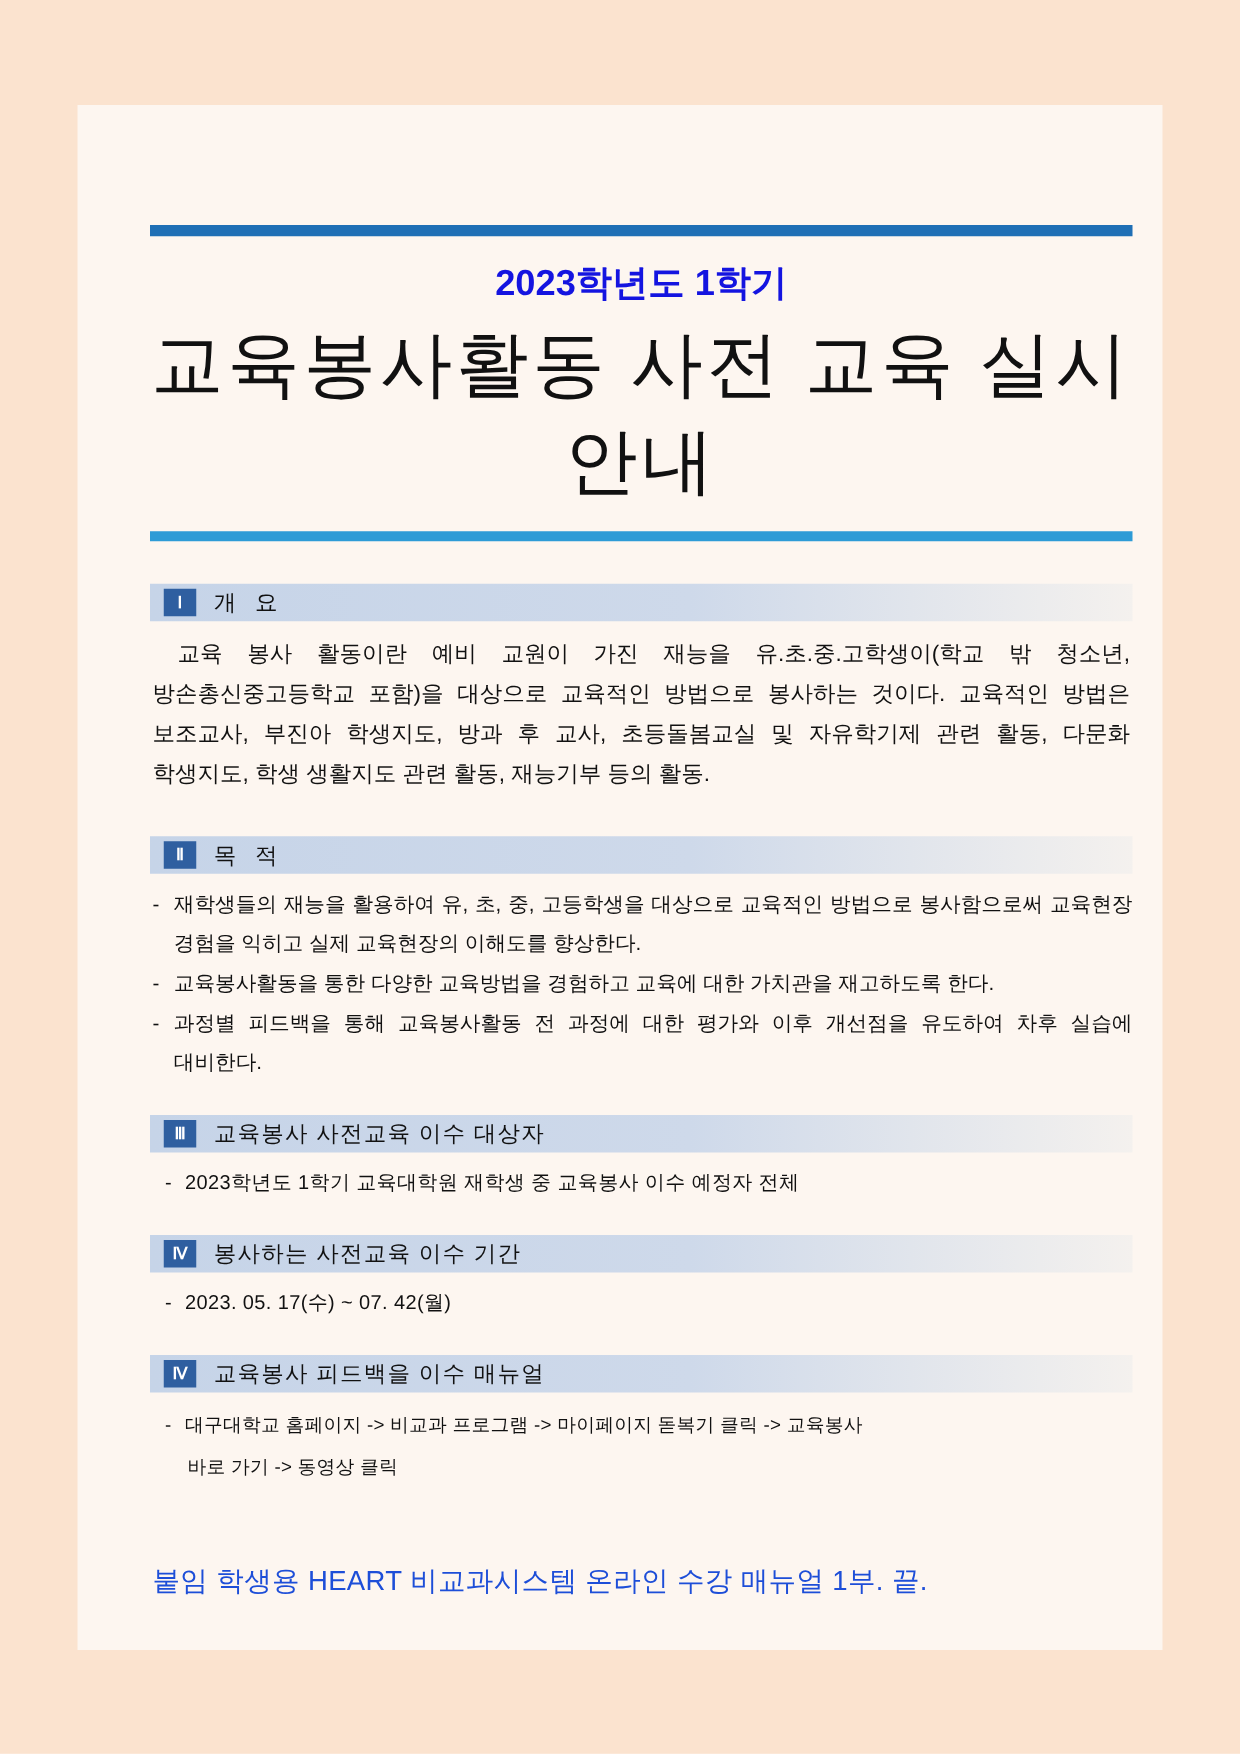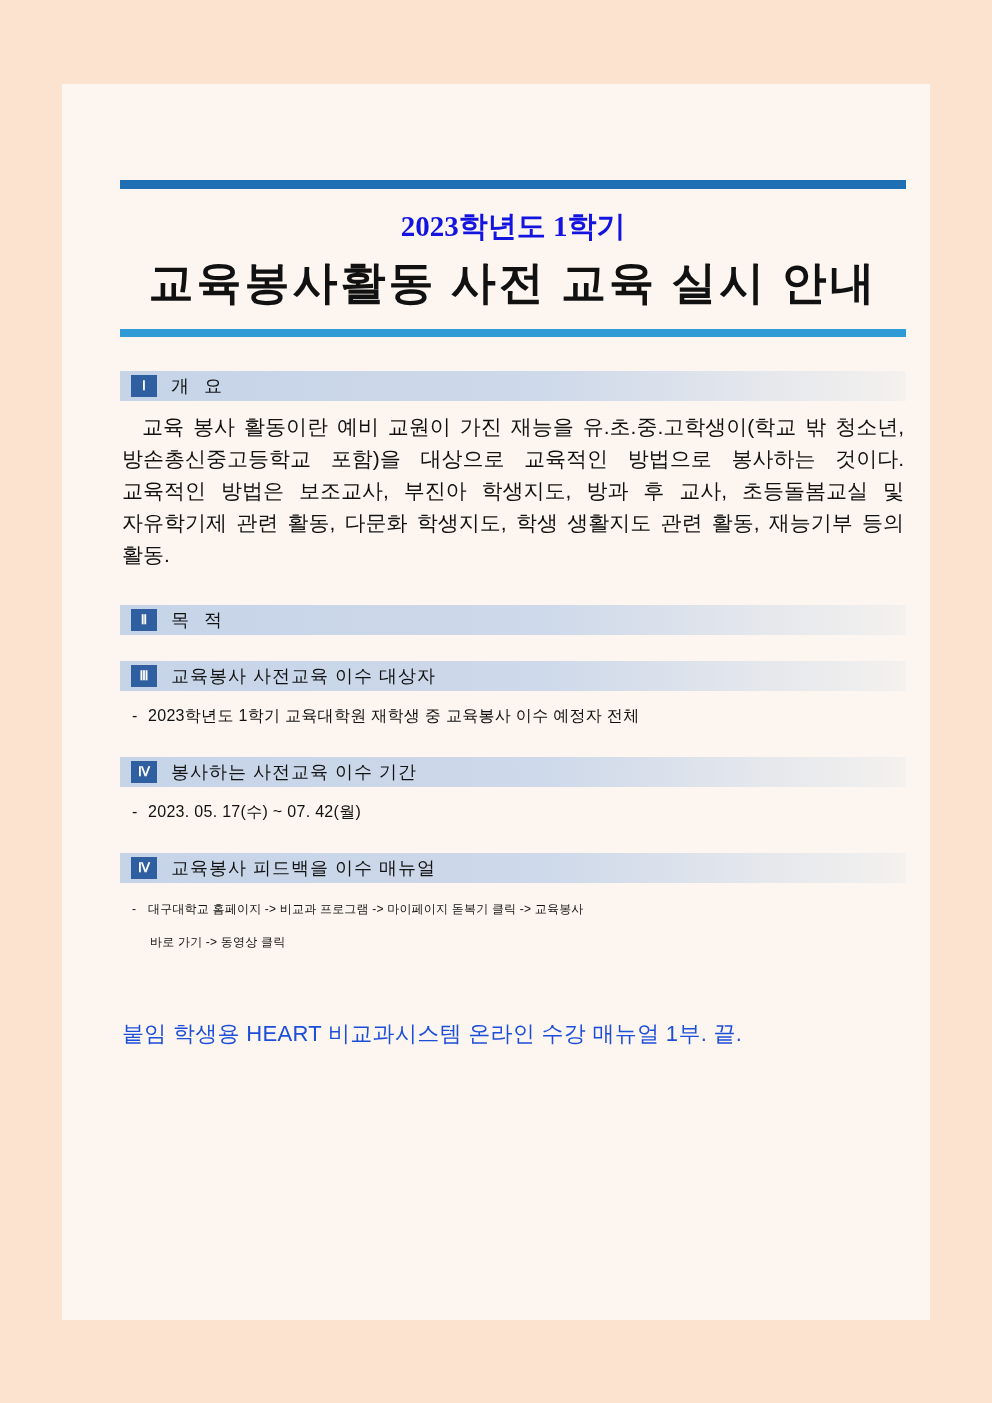--- a/index.html
+++ b/index.html
@@ -41,27 +41,27 @@
     width: 100%;
     margin-top: 6px;
   }
   .title-sub {
     text-align: center;
     color: #1414e0;
     font-size: 29px;
     font-weight: bold;
     letter-spacing: 0px;
     margin: 18px 0 6px 0;
-    font-family: Liberation Serif, serif;
+    font-family: Liberation Sans, sans-serif;
   }
   .title-main {
     text-align: center;
     color: #111111;
-    font-size: 45px;
-    font-weight: bold;
+    font-size: 58px;
+    font-weight: normal;
     letter-spacing: 3px;
     margin: 0 0 16px 0;
     font-family: "Liberation Serif", serif;
   }
 
   
   .sec-head {
     display: flex;
     align-items: center;
     background: linear-gradient(to right, #c6d4e8 0%, #ced9ea 55%, #f4f1ee 100%);
@@ -91,21 +91,21 @@
   }
   .sec-head.wide {
     margin-top: 26px;
   }
   .sec-head .label.sp {
     letter-spacing: 5px;
   }
 
   
   .para {
-    font-size: 21px;
+    font-size: 18px;
     line-height: 32px;
     color: #111;
     text-align: justify;
     text-justify: inter-ideograph;
     text-indent: 20px;
     margin: 6px 2px 0 2px;
     word-break: keep-all;
   }
   ul.bullets {
     list-style: none;
@@ -137,21 +137,21 @@
     margin-top: 4px;
     letter-spacing: 0.3px;
   }
   .dash-line:before {
     content: "-";
     position: absolute;
     left: 12px;
     top: 0;
   }
   .manual {
-    font-size: 12px;
+    font-size: 15px;
     line-height: 33px;
     color: #111;
     padding-left: 28px;
     position: relative;
     margin-top: 8px;
     letter-spacing: 0.2px;
   }
   .manual:before {
     content: "-";
     position: absolute;
@@ -187,20 +187,25 @@
     <div class="sec-head">
       <div class="num">Ⅰ</div>
       <div class="label sp">개 요</div>
     </div>
     <div class="para">교육 봉사 활동이란 예비 교원이 가진 재능을 유.초.중.고학생이(학교 밖 청소년, 방손총신중고등학교 포함)을 대상으로 교육적인 방법으로 봉사하는 것이다. 교육적인 방법은 보조교사, 부진아 학생지도, 방과 후 교사, 초등돌봄교실 및 자유학기제 관련 활동, 다문화 학생지도, 학생 생활지도 관련 활동, 재능기부 등의 활동.</div>
 
     <div class="sec-head">
       <div class="num">Ⅱ</div>
       <div class="label sp">목 적</div>
     </div>
+    <ul class="bullets">
+      <li>재학생들의 재능을 활용하여 유, 초, 중, 고등학생을 대상으로 교육적인 방법으로 봉사함으로써 교육현장 경험을 익히고 실제 교육현장의 이해도를 향상한다.</li>
+      <li>교육봉사활동을 통한 다양한 교육방법을 경험하고 교육에 대한 가치관을 재고하도록 한다.</li>
+      <li>과정별 피드백을 통해 교육봉사활동 전 과정에 대한 평가와 이후 개선점을 유도하여 차후 실습에 대비한다.</li>
+    </ul>
 
     <div class="sec-head wide">
       <div class="num">Ⅲ</div>
       <div class="label">교육봉사 사전교육 이수 대상자</div>
     </div>
     <div class="dash-line">2023학년도 1학기 교육대학원 재학생 중 교육봉사 이수 예정자 전체</div>
 
     <div class="sec-head wide">
       <div class="num">Ⅳ</div>
       <div class="label">봉사하는 사전교육 이수 기간</div>

